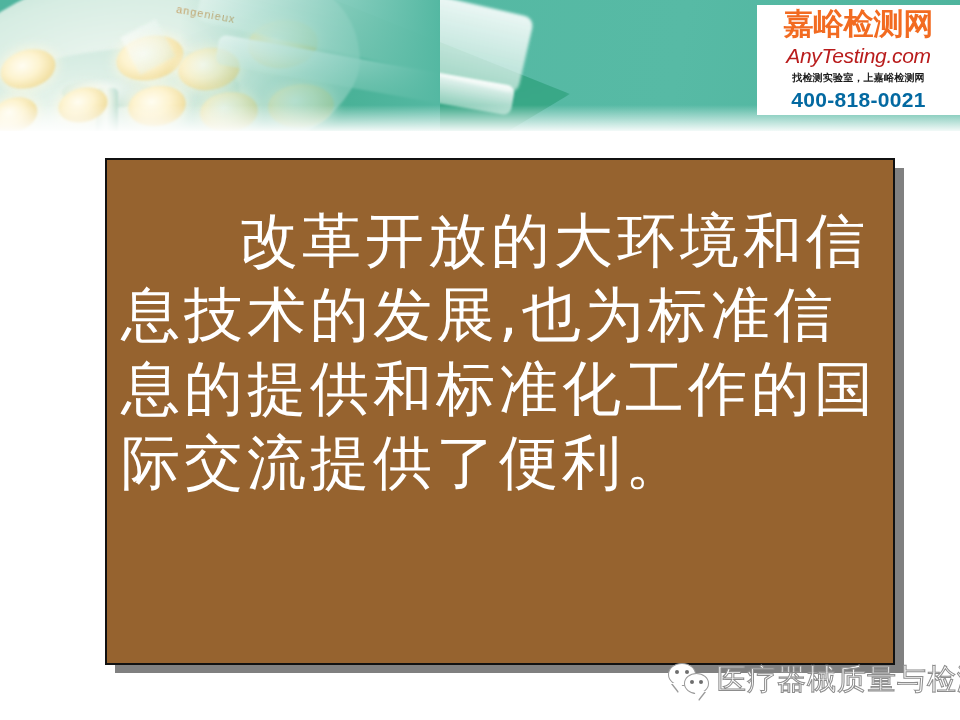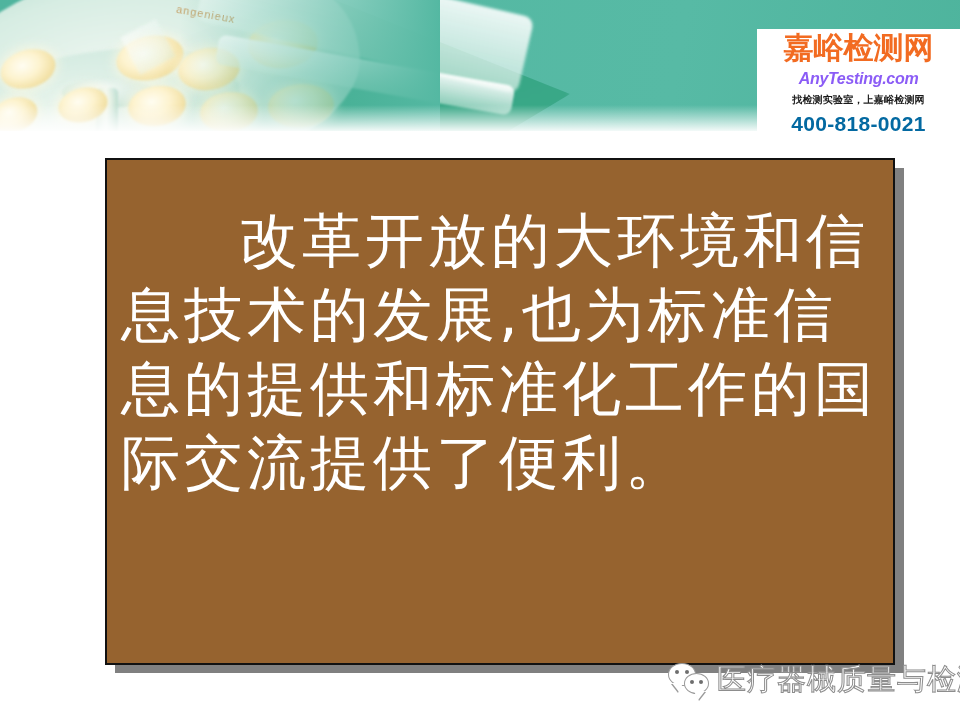--- a/index.html
+++ b/index.html
@@ -137,36 +137,35 @@
     right:0; top:5px;
     width:203px; height:110px;
     background:#ffffff;
     padding:3px 4px 4px 4px;
     text-align:center;
     display:flex;
     flex-direction:column;
     justify-content:space-between;
     align-items:center;
     z-index:5;
-    margin-top:24px;
   }
   #logo-cn {
     font-size:30px;
     font-weight:bold;
     color:#f26b21;
     letter-spacing:0px;
     line-height:1.05;
     white-space:nowrap;
     font-family:"DejaVu Sans", sans-serif;
   }
   #logo-en {
-    font-size:16px;
-    font-weight:bold;
+    font-size:21px;
+    font-weight:normal;
     font-style:italic;
-    color:#8b5cf6;
+    color:#b91c1c;
     letter-spacing:-.3px;
     line-height:1;
     white-space:nowrap;
     font-family:"Liberation Sans", sans-serif;
   }
   #logo-tag {
     font-size:10px;
     font-weight:bold;
     color:#1a1a1a;
     letter-spacing:.2px;

